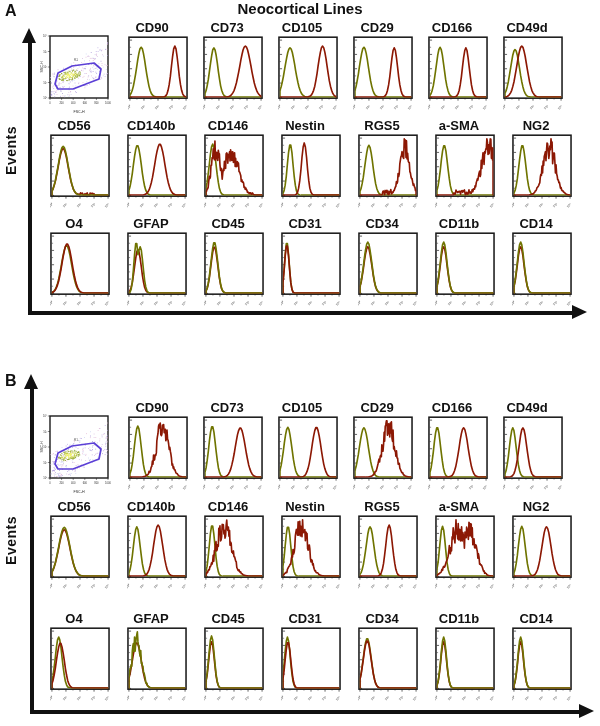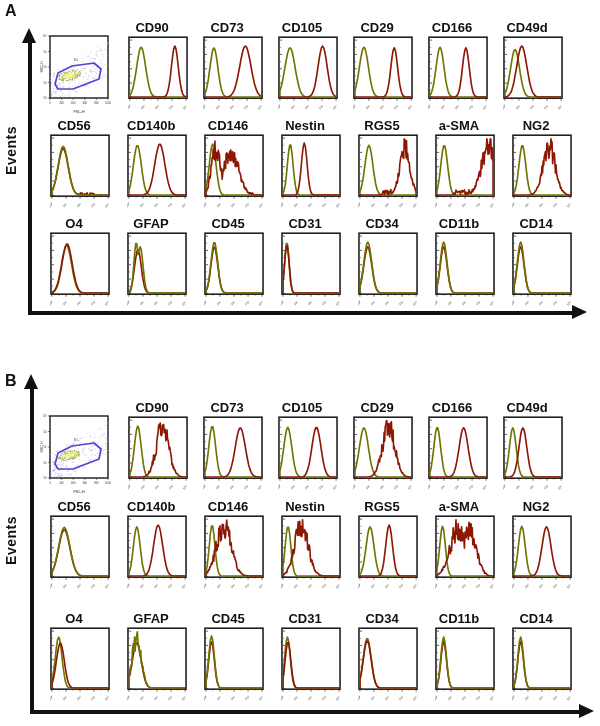--- a/index.html
+++ b/index.html
@@ -20,20 +20,21 @@
   .cell{position:absolute;width:48px;}
   .mlabel{height:16px;line-height:15px;text-align:center;font-size:13px;font-weight:bold;white-space:nowrap;}
   svg{display:block;}
 </style>
 </head>
 <body>
 
 <div class="fig">
 
   <div class="plabel" style="left:5px;top:2px">A</div>
+  <div class="ptitle" style="top:0">Neocortical Lines</div>
   <div class="events" style="top:126px">Events</div>
   <div class="ah-up" style="left:22px;top:28px"></div>
   <div class="al" style="left:28px;top:43px;width:3.6px;height:270px"></div>
   <div class="al" style="left:28px;top:311px;width:546px;height:3.6px"></div>
   <div class="ah-right" style="left:572px;top:305px"></div>
 
   <div class="plabel" style="left:5px;top:372px">B</div>
   <div class="events" style="top:516px">Events</div>
   <div class="ah-up" style="left:24px;top:374px"></div>
   <div class="al" style="left:30px;top:389px;width:3.6px;height:323px"></div>

